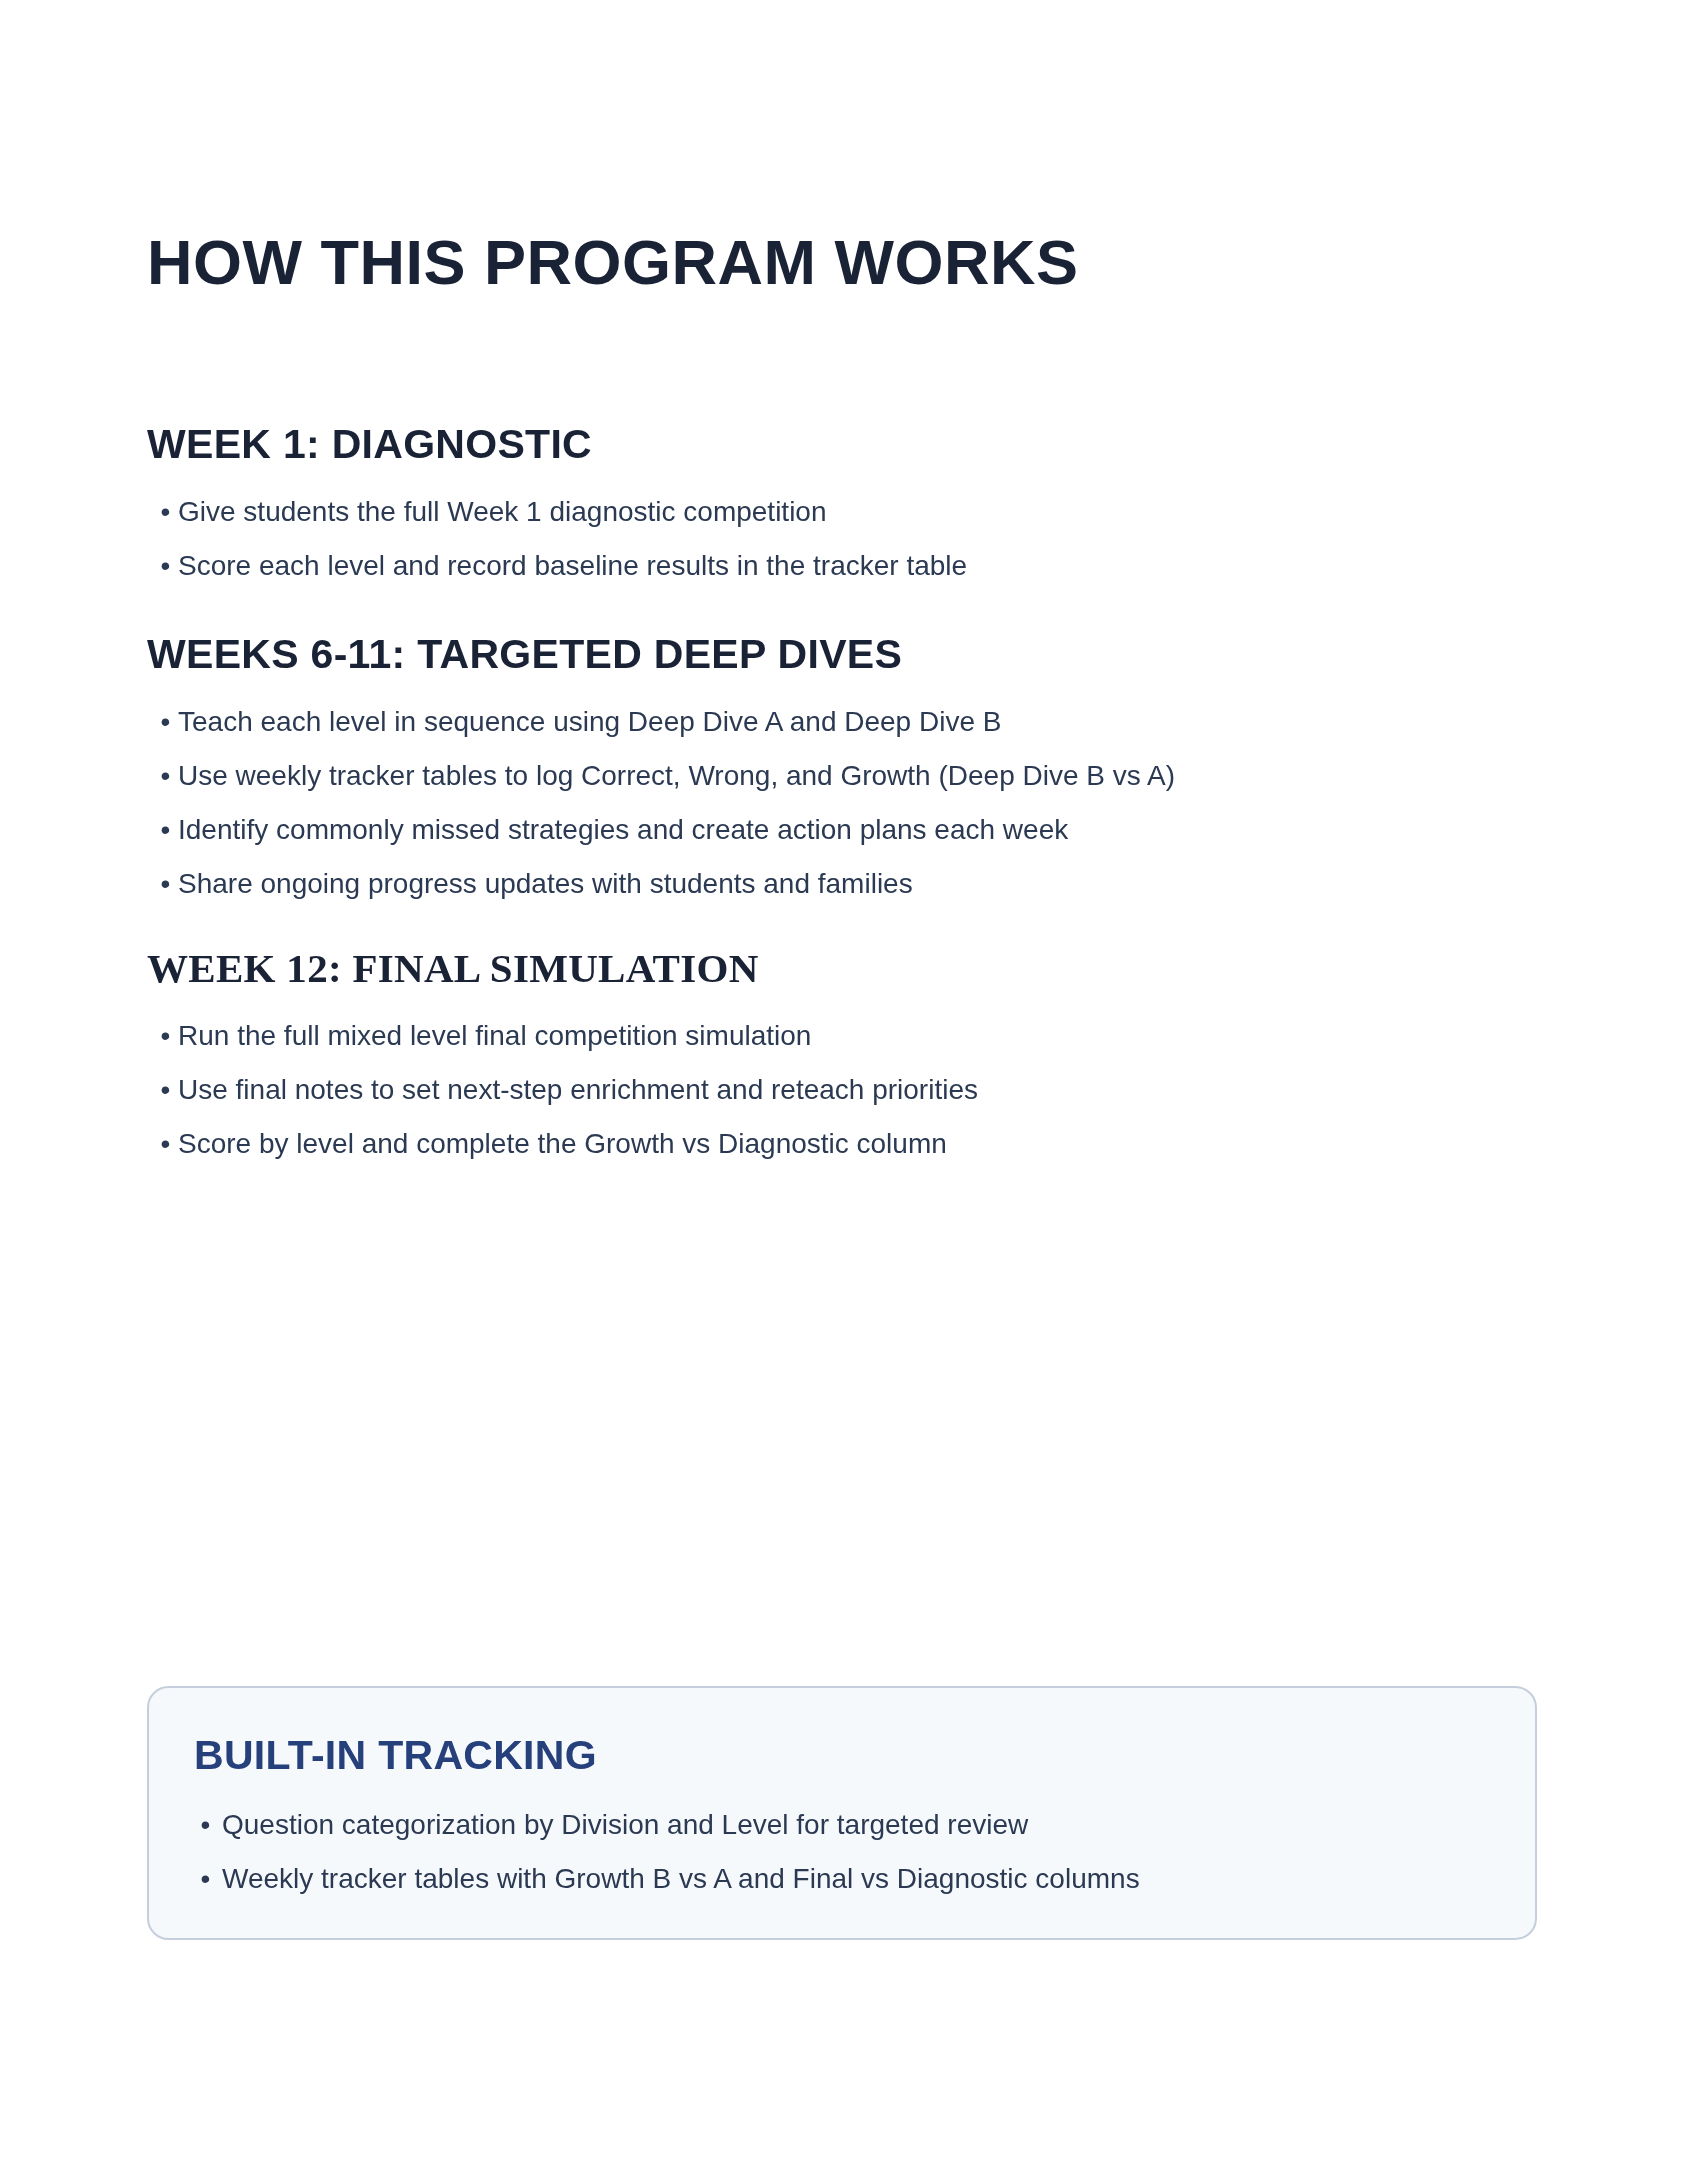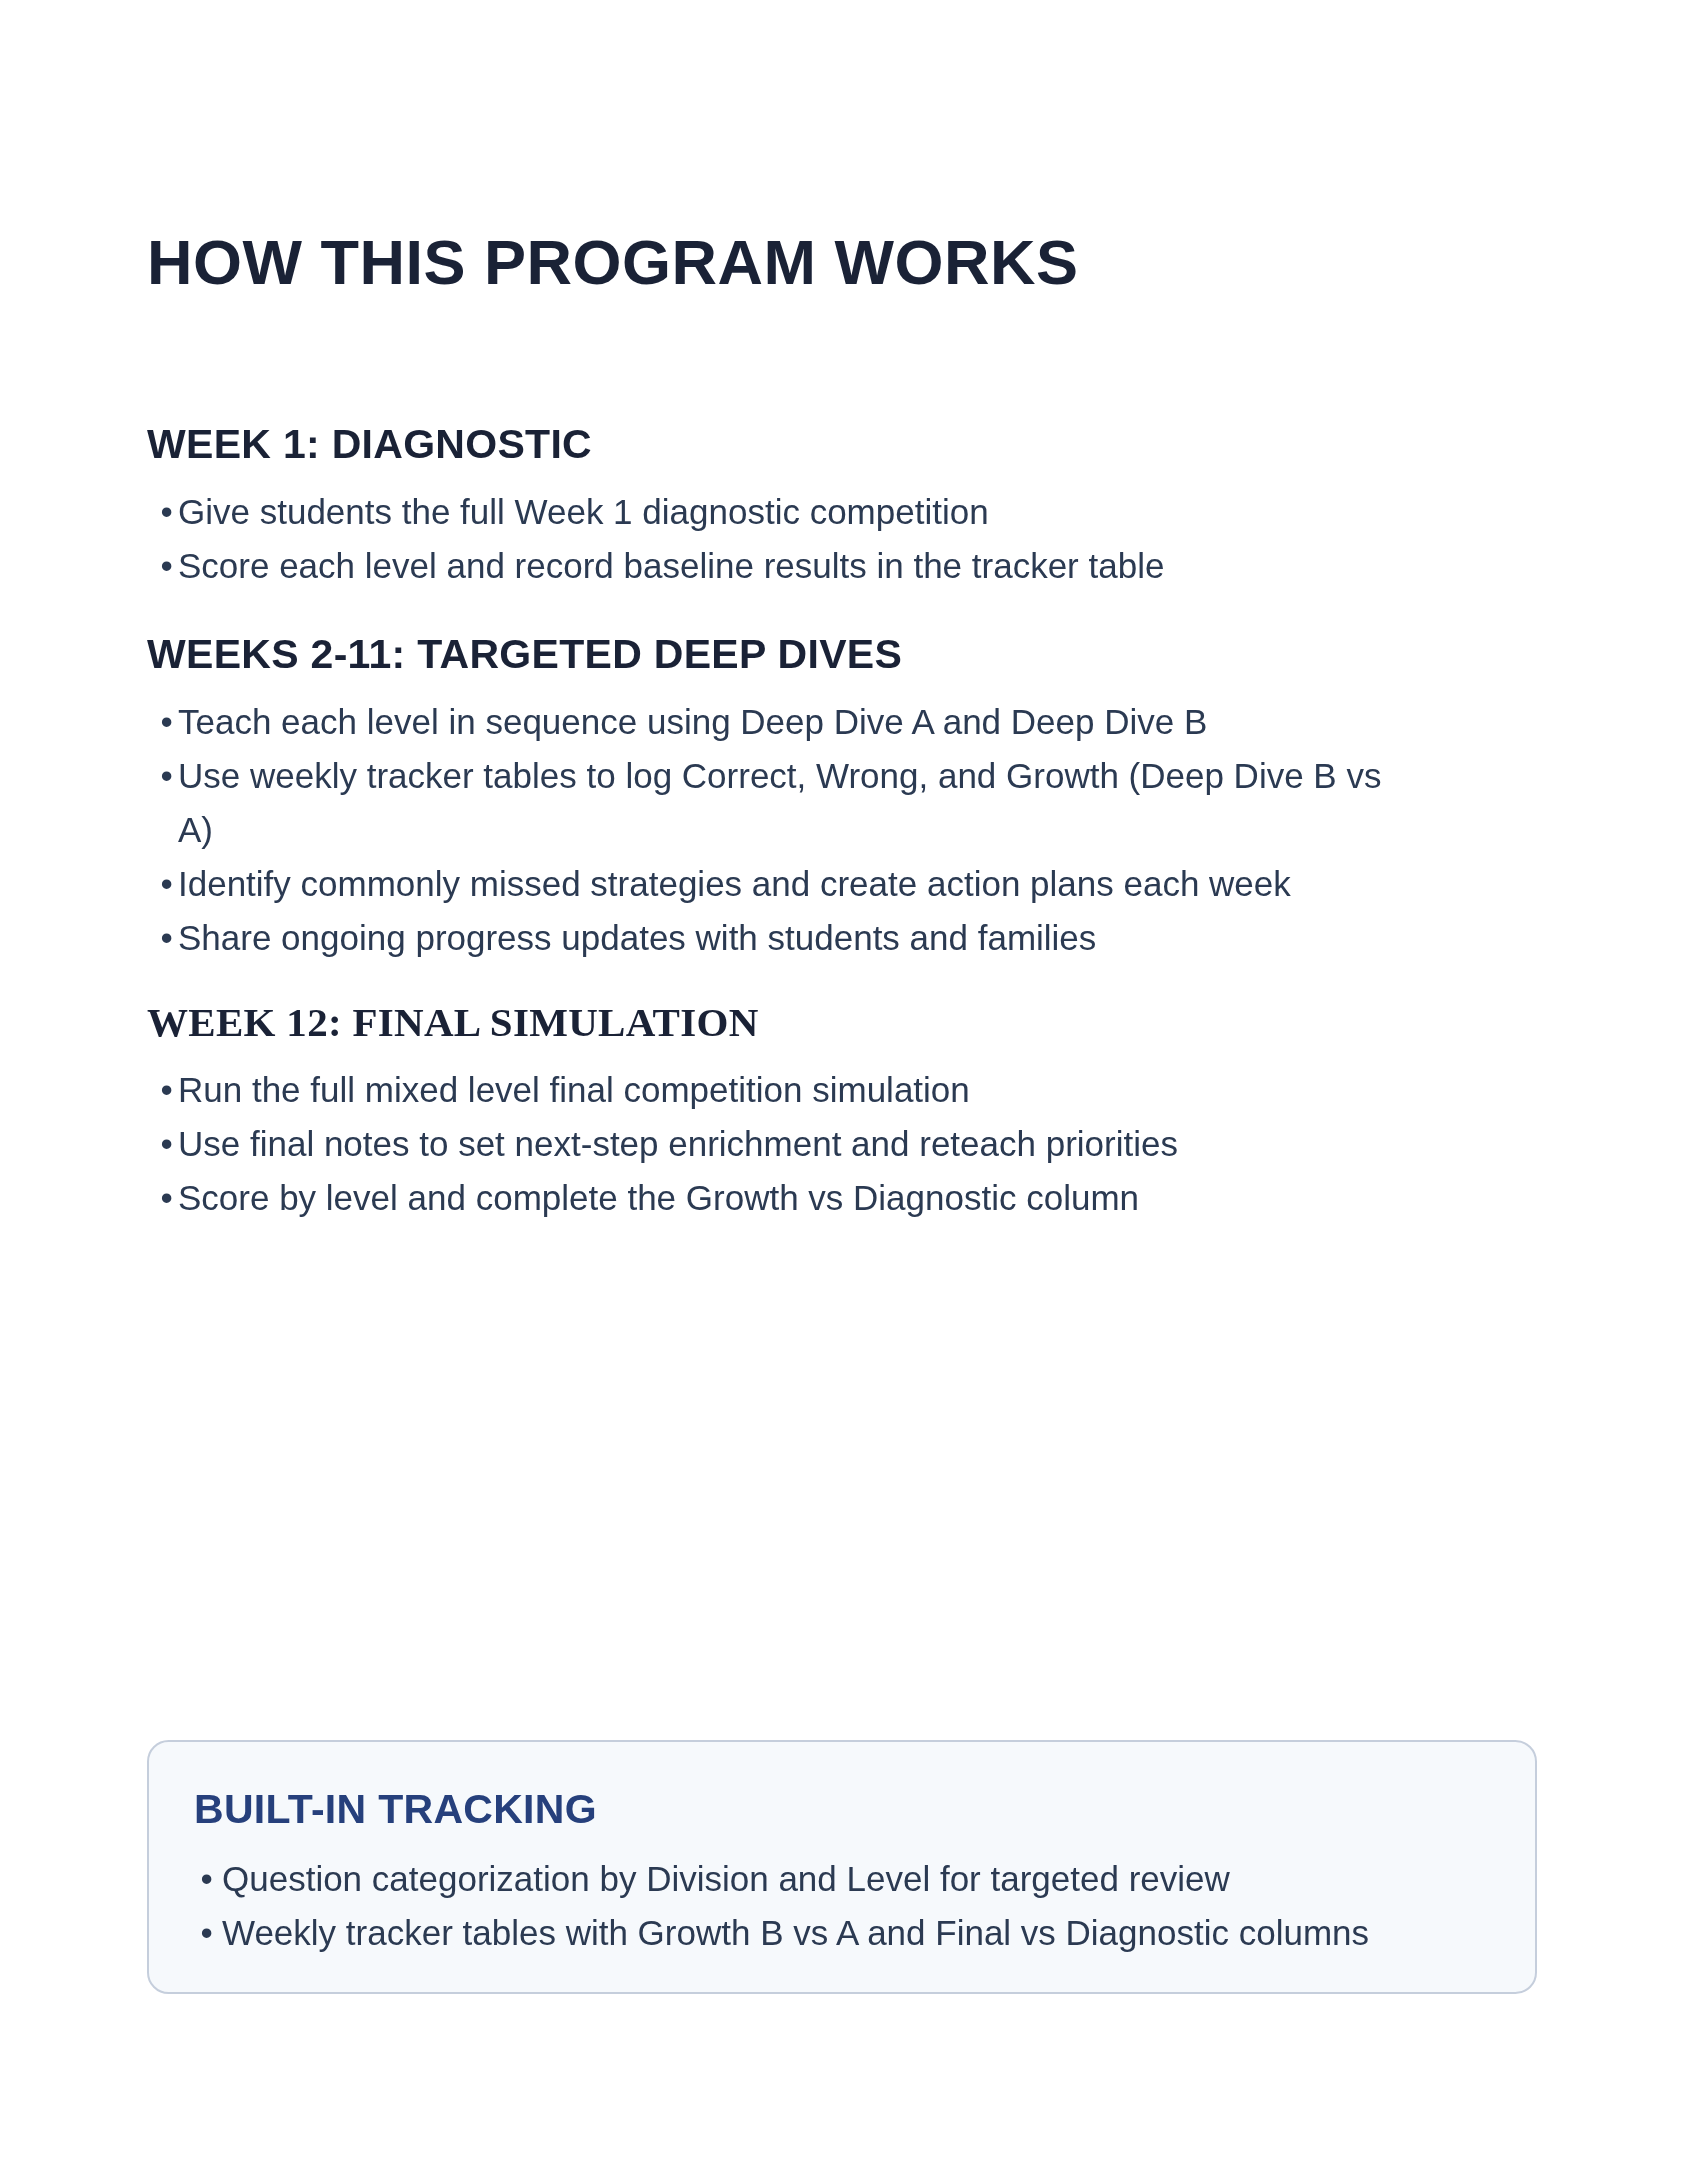--- a/index.html
+++ b/index.html
@@ -38,21 +38,21 @@
   .section-heading.s0 { margin-top: 130px; }
   .section-heading.s1 { margin-top: 41px; }
   .section-heading.s2 { margin-top: 37px; font-family: Liberation Serif, serif; }
   ul.bullets {
     list-style: none;
     margin: 20px 0 0 0;
     padding: 0;
   }
   ul.bullets li {
     position: relative;
-    font-size: 35px;
+    font-size: 28px;
     line-height: 54px;
     padding-left: 31px;
     color: #2b3a52;
   }
   ul.bullets li::before {
     content: "\2022";
     position: absolute;
     left: 13.5px;
     top: 0;
     color: #2b3a52;
@@ -91,21 +91,21 @@
   <div class="content">
 
     <h1 class="doc-title">HOW THIS PROGRAM WORKS</h1>
 
     <h2 class="section-heading s0">WEEK 1: DIAGNOSTIC</h2>
     <ul class="bullets">
       <li>Give students the full Week 1 diagnostic competition</li>
       <li>Score each level and record baseline results in the tracker table</li>
     </ul>
 
-    <h2 class="section-heading s1">WEEKS 2-11: TARGETED DEEP DIVES</h2>
+    <h2 class="section-heading s1">WEEKS 6-11: TARGETED DEEP DIVES</h2>
     <ul class="bullets">
       <li>Teach each level in sequence using Deep Dive A and Deep Dive B</li>
       <li>Use weekly tracker tables to log Correct, Wrong, and Growth (Deep Dive B vs A)</li>
       <li>Identify commonly missed strategies and create action plans each week</li>
       <li>Share ongoing progress updates with students and families</li>
     </ul>
 
     <h2 class="section-heading s2">WEEK 12: FINAL SIMULATION</h2>
     <ul class="bullets">
       <li>Run the full mixed level final competition simulation</li>

